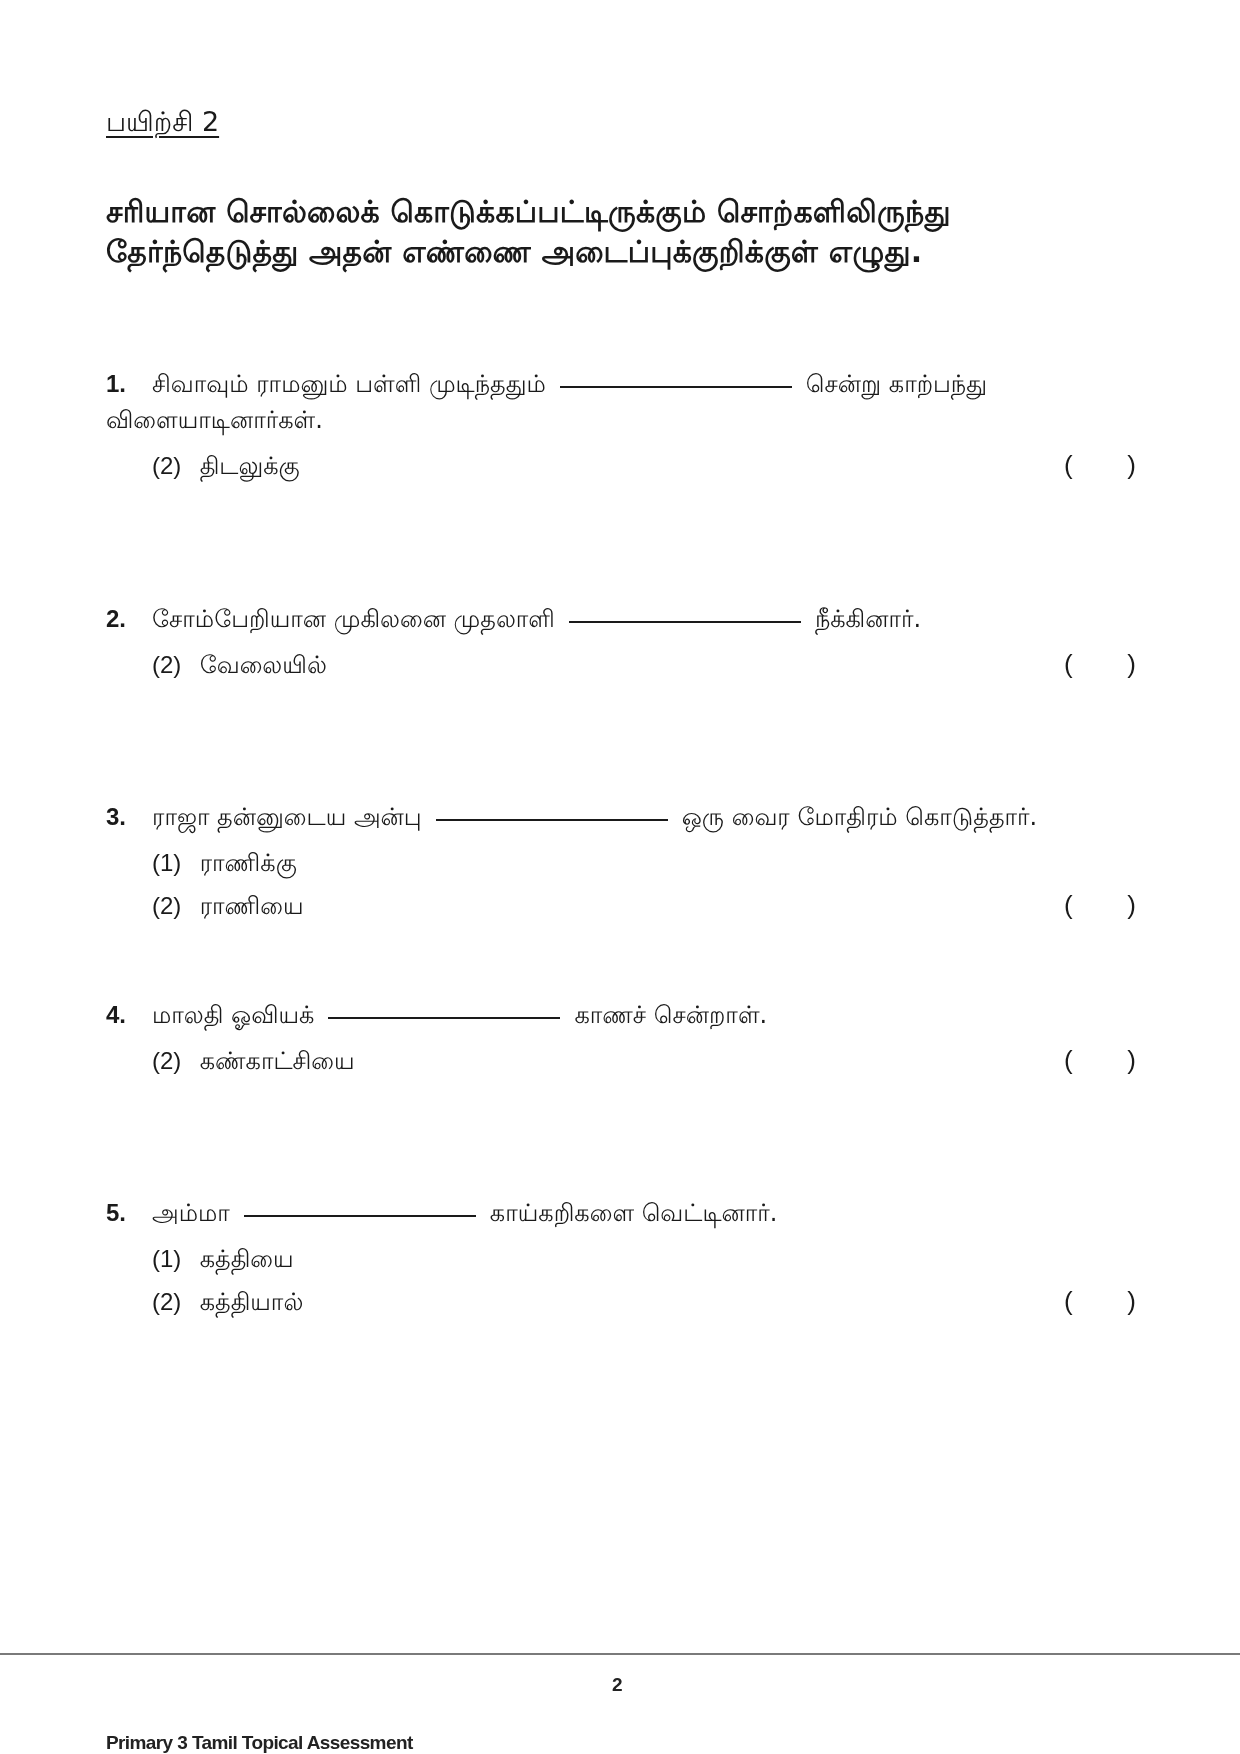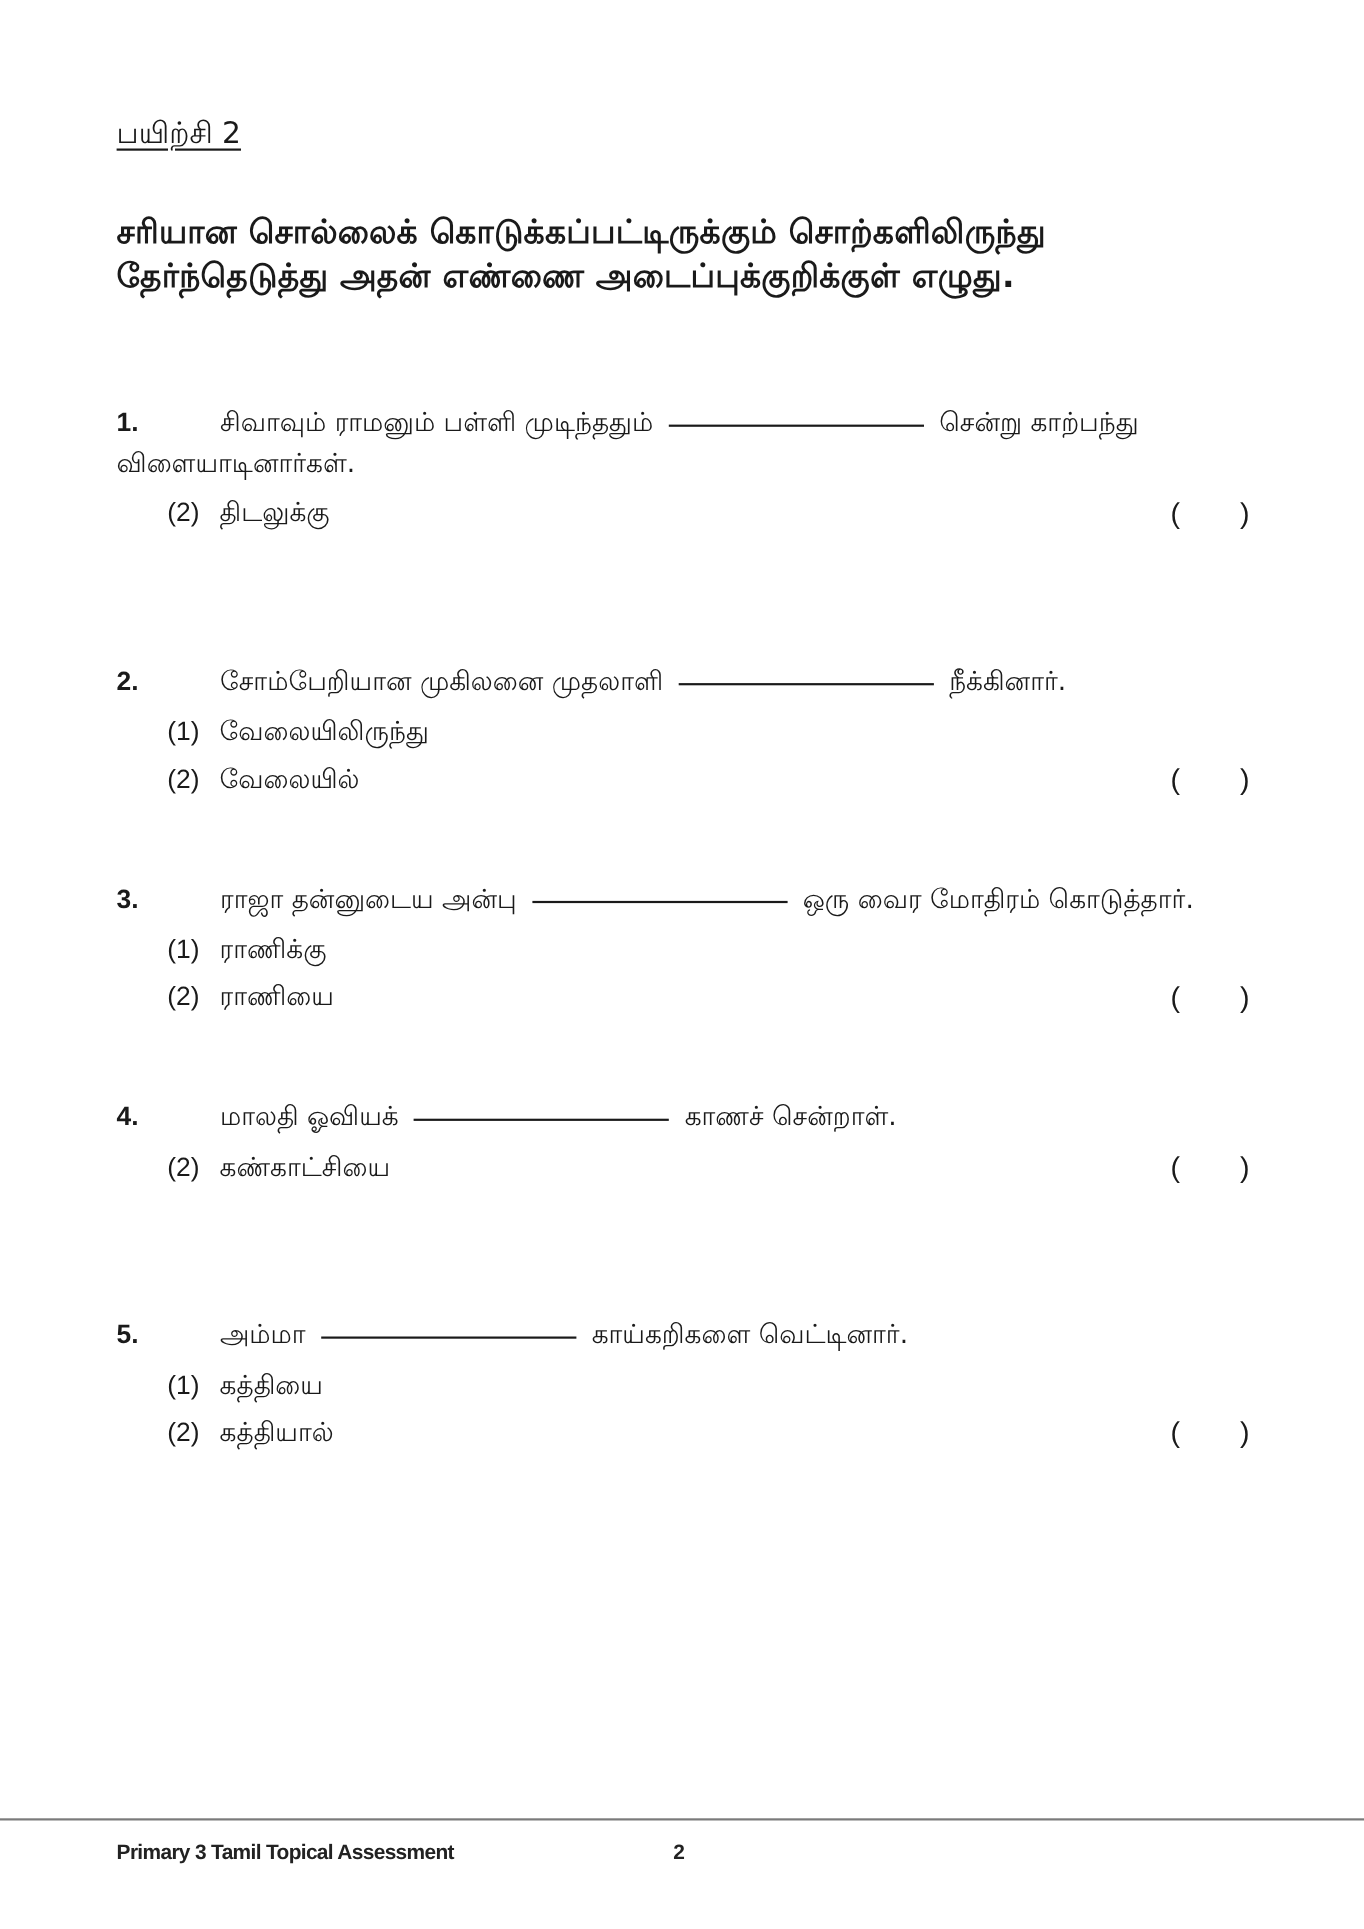--- a/index.html
+++ b/index.html
@@ -54,21 +54,20 @@
     }
     .q-num {
       width: 46px;
       flex: 0 0 46px;
       font-family: "Liberation Sans", sans-serif;
       font-weight: bold;
       font-size: 24px;
     }
     .q-text {
       flex: 1;
-      margin-left: 48px;
     }
     .q-cont {
       font-size: 24px;
       line-height: 36px;
     }
     .blank {
       display: inline-block;
       width: 232px;
       border-bottom: 2px solid #1a1a1a;
       margin: 0 14px;
@@ -106,21 +105,21 @@
       position: absolute;
       left: 0;
       top: 1653px;
       width: 1240px;
       height: 0;
       border-top: 2px solid #7a7a7a;
     }
     .footer-title {
       position: absolute;
       left: 106px;
-      top: 1674px;
+      top: 1732px;
       font-family: "Liberation Sans", sans-serif;
       font-size: 19px;
       font-weight: bold;
       letter-spacing: -0.6px;
       color: #222222;
     }
     .footer-page {
       position: absolute;
       left: 612px;
       top: 1674px;
@@ -161,24 +160,20 @@
 
   <div class="question" style="top: 601px;">
     <div class="q-line">
       <span class="q-num">2.</span>
       <span class="q-text">
         <span>சோம்பேறியான முகிலனை முதலாளி</span><span class="blank" style="width:232px;"></span><span>நீக்கினார்.</span>
       </span>
     </div>
     <div class="options">
       <div class="option">
-        <span class="opt-num">(1)</span>
-        <span>வேலையிலிருந்து</span>
-      </div>
-      <div class="option">
         <span class="opt-num">(2)</span>
         <span>வேலையில்</span>
         <span class="answer-box">
           <span>(</span>
           <span>)</span>
         </span>
       </div>
     </div>
   </div>
 

